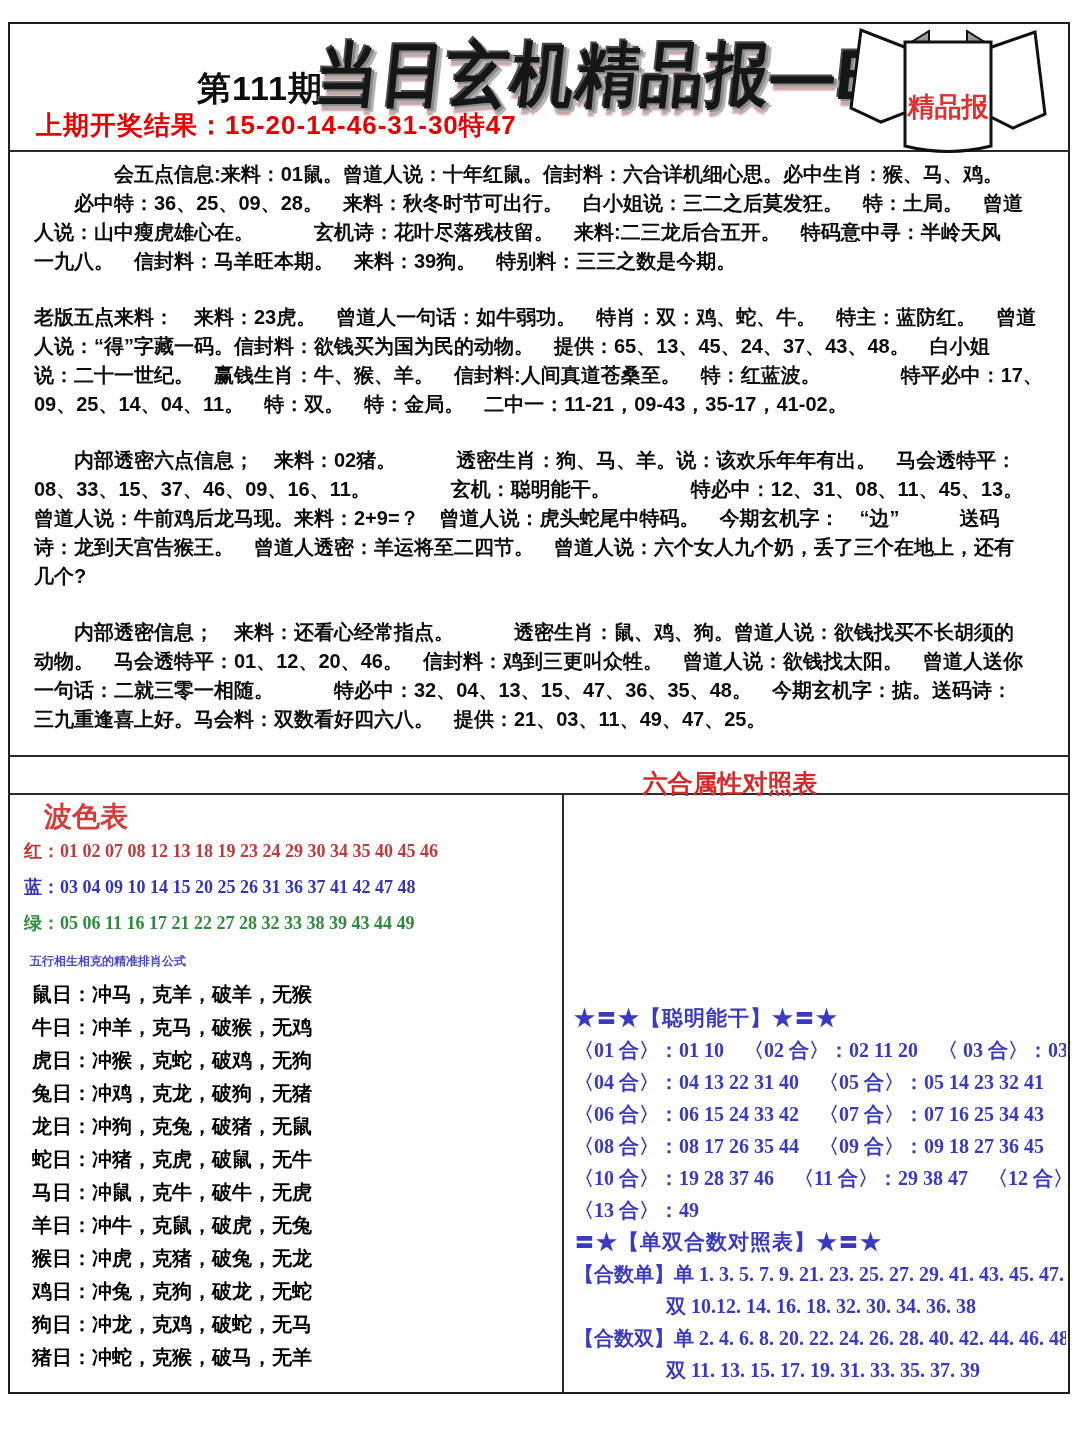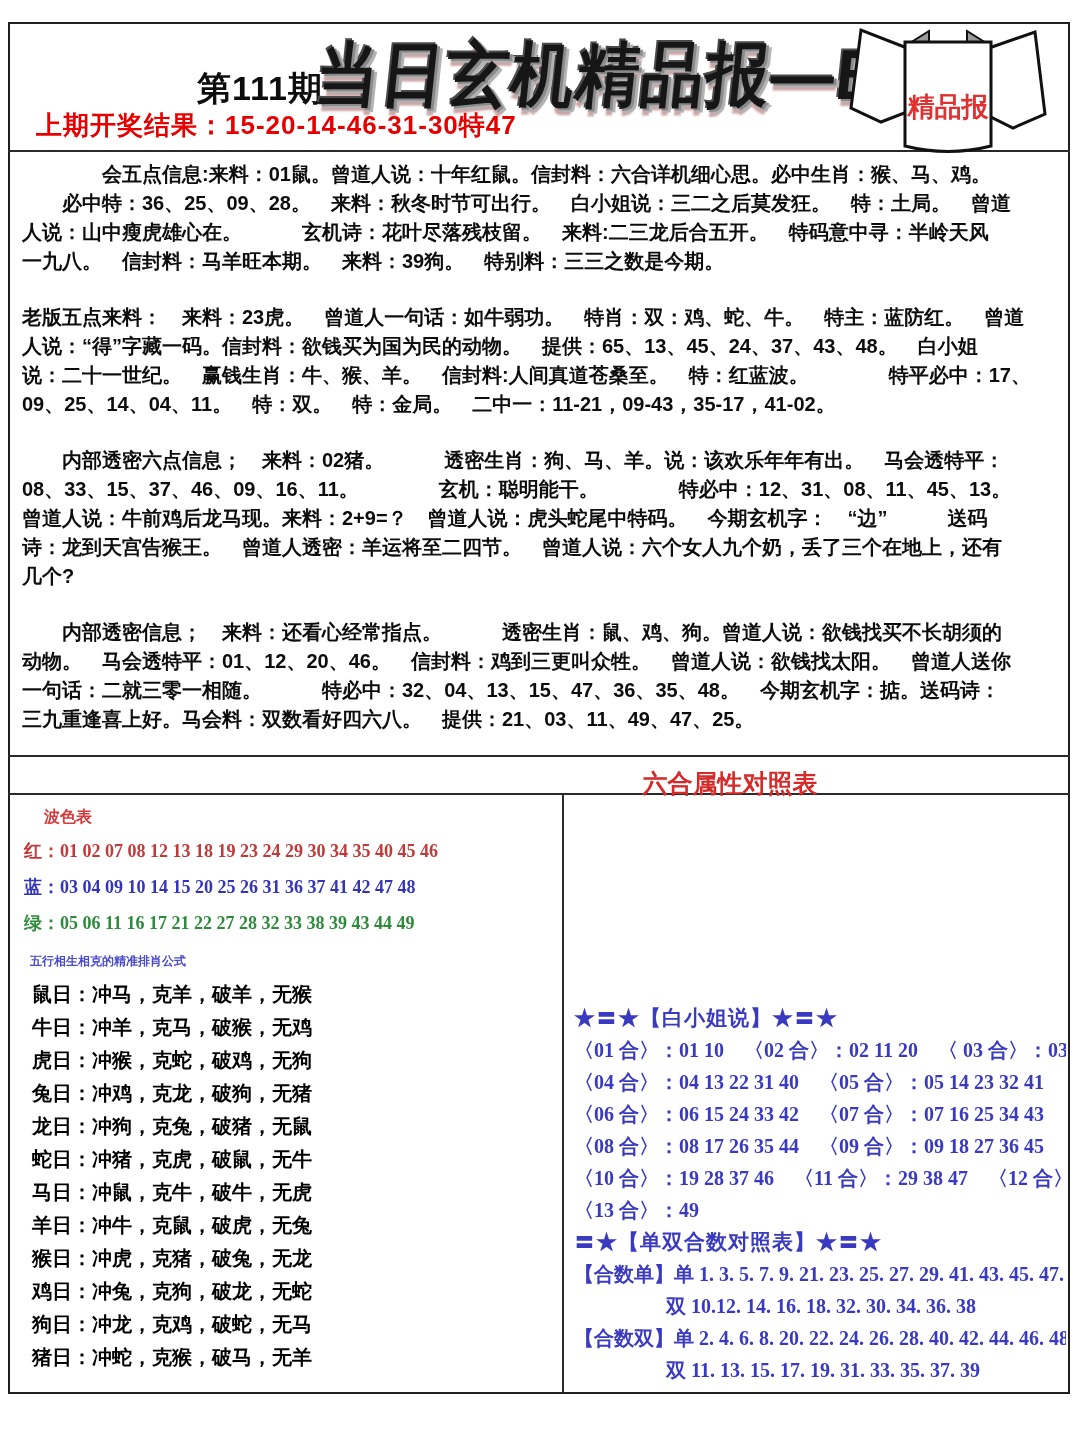--- a/index.html
+++ b/index.html
@@ -16,32 +16,32 @@
   .issue{position:absolute;left:197px;top:66px;font-size:34px;font-weight:bold;letter-spacing:1px;}
   .title3d{position:absolute;left:315px;top:32px;width:570px;text-align:center;
            font-size:63px;font-weight:bold;letter-spacing:2px;color:#161616;
            transform:skewX(-6deg) scaleY(1.12);transform-origin:center;
            text-shadow:3px 2px 0 #8a8a8a,6px 4px 0 #b3b3b3,-2px -1px 0 #4a4a4a,3px 7px 2px rgba(140,50,50,.45);}
   .result{position:absolute;left:36px;top:108px;font-size:26px;font-weight:bold;color:#e60000;letter-spacing:1px;}
   .ribbon{position:absolute;left:845px;top:6px;width:208px;height:152px;}
 
   
   .content{position:absolute;left:22px;top:150px;width:1040px;}
-  .para{margin:0;}
+  .para{margin:12px;}
   .para-gap{margin-top:27px;}
   .para-first{margin-top:10px;}
   .tline{white-space:pre;height:29px;line-height:29px;font-size:20px;font-weight:bold;overflow:hidden;}
 
   
   .section-title{position:absolute;top:767px;left:560px;width:340px;text-align:center;
                  font-size:25px;font-weight:bold;color:#d42a2a;}
 
   
   .left-col{position:absolute;left:14px;top:797px;width:544px;overflow:hidden;}
-  .bose-title{margin:6px 0 2px 30px;font-size:16px;font-weight:bold;color:#d43c3c;line-height:28px;}
+  .bose-title{margin:6px 0 2px 30px;font-size:28px;font-weight:bold;color:#d43c3c;line-height:28px;}
   .wave{margin-left:10px;font-family:"Liberation Serif",serif;font-size:18px;font-weight:bold;
         line-height:36px;white-space:pre;}
   .wave-red{color:#c03a3a}
   .wave-blue{color:#3434b8}
   .wave-green{color:#2f8b3c}
   .formula-title{margin:6px 0 3px 16px;font-size:12px;font-weight:bold;color:#4a4acc;line-height:28px;}
   .zrow{margin-left:18px;font-size:20px;font-weight:bold;color:#000000;line-height:33px;white-space:pre;font-family:Liberation Serif, serif;}
 
   
   .right-col{position:absolute;left:574px;top:1002px;width:492px;font-weight:bold;color:#3a3ac0;overflow:hidden;}
@@ -118,21 +118,21 @@
     <div class="zrow">蛇日：冲猪，克虎，破鼠，无牛</div>
     <div class="zrow">马日：冲鼠，克牛，破牛，无虎</div>
     <div class="zrow">羊日：冲牛，克鼠，破虎，无兔</div>
     <div class="zrow">猴日：冲虎，克猪，破兔，无龙</div>
     <div class="zrow">鸡日：冲兔，克狗，破龙，无蛇</div>
     <div class="zrow">狗日：冲龙，克鸡，破蛇，无马</div>
     <div class="zrow">猪日：冲蛇，克猴，破马，无羊</div>
   </div>
 
   <div class="right-col">
-    <div class="rhead">★〓★【白小姐说】★〓★</div>
+    <div class="rhead">★〓★【聪明能干】★〓★</div>
     <div class="rrow">〈01 合〉：01 10　〈02 合〉：02 11 20　〈 03 合〉：03 12 21 30</div>
     <div class="rrow">〈04 合〉：04 13 22 31 40　〈05 合〉：05 14 23 32 41</div>
     <div class="rrow">〈06 合〉：06 15 24 33 42　〈07 合〉：07 16 25 34 43</div>
     <div class="rrow">〈08 合〉：08 17 26 35 44　〈09 合〉：09 18 27 36 45</div>
     <div class="rrow">〈10 合〉：19 28 37 46　〈11 合〉：29 38 47　〈12 合〉：39 48</div>
     <div class="rrow">〈13 合〉：49</div>
     <div class="rhead">〓★【单双合数对照表】★〓★</div>
     <div class="rrow">【合数单】单 1. 3. 5. 7. 9. 21. 23. 25. 27. 29. 41. 43. 45. 47. 49.</div>
     <div class="rrow rindent">双 10.12. 14. 16. 18. 32. 30. 34. 36. 38</div>
     <div class="rrow">【合数双】单 2. 4. 6. 8. 20. 22. 24. 26. 28. 40. 42. 44. 46. 48</div>

